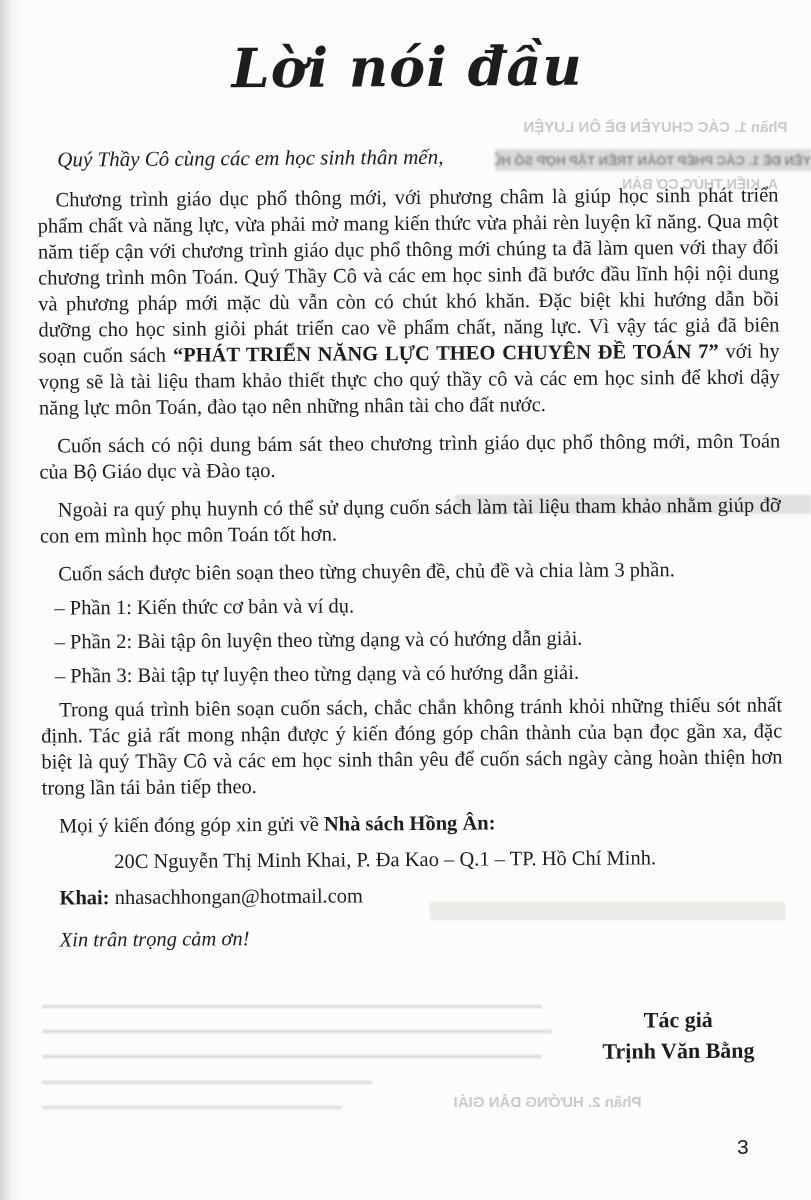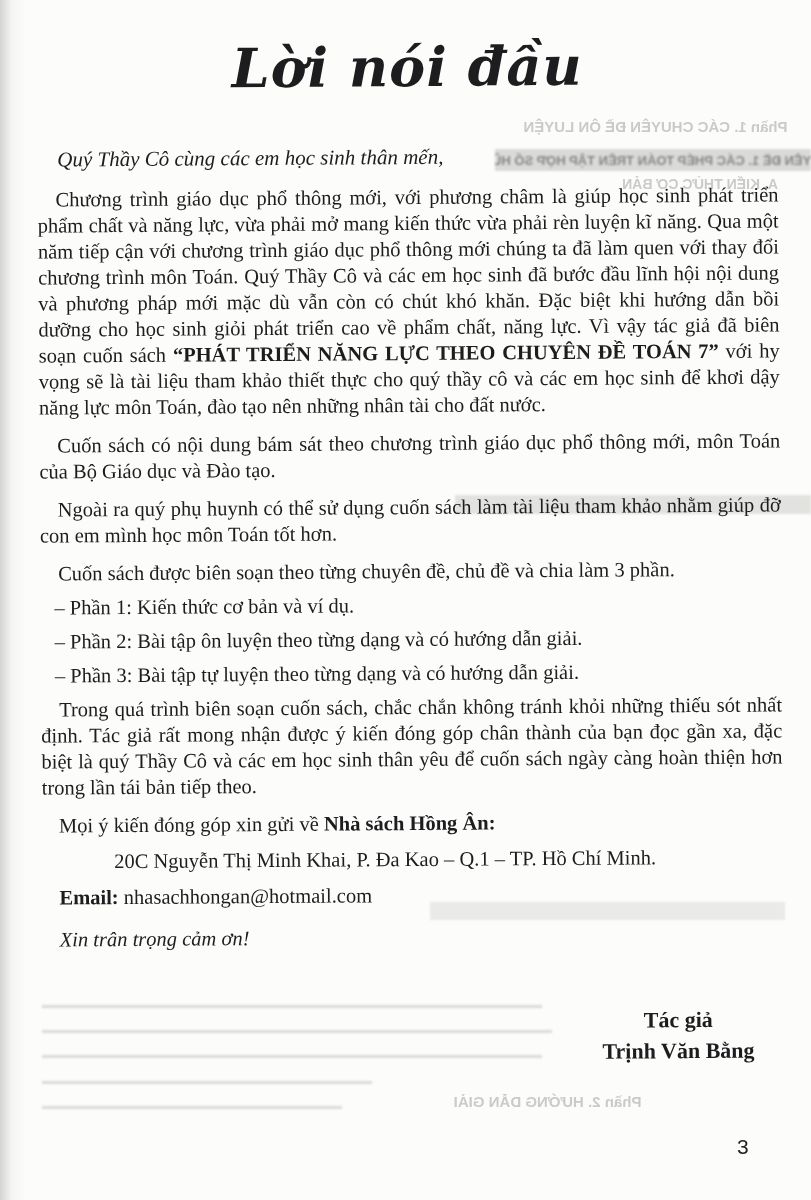--- a/index.html
+++ b/index.html
@@ -112,21 +112,21 @@
     <p class="part-item">– Phần 1: Kiến thức cơ bản và ví dụ.</p>
     <p class="part-item">– Phần 2: Bài tập ôn luyện theo từng dạng và có hướng dẫn giải.</p>
     <p class="part-item">– Phần 3: Bài tập tự luyện theo từng dạng và có hướng dẫn giải.</p>
 
     <p class="body-p" style="margin-top:6px;">Trong quá trình biên soạn cuốn sách, chắc chắn không tránh khỏi những thiếu sót nhất định. Tác giả rất mong nhận được ý kiến đóng góp chân thành của bạn đọc gần xa, đặc biệt là quý Thầy Cô và các em học sinh thân yêu để cuốn sách ngày càng hoàn thiện hơn trong lần tái bản tiếp theo.</p>
 
     <p class="contact-line"><span>Mọi ý kiến đóng góp xin gửi về </span><strong>Nhà sách Hồng Ân:</strong></p>
 
     <p class="address-line">20C Nguyễn Thị Minh Khai, P. Đa Kao – Q.1 – TP. Hồ Chí Minh.</p>
 
-    <p class="email-line"><strong>Email:</strong> <span>nhasachhongan@hotmail.com</span></p>
+    <p class="email-line"><strong>Khai:</strong> <span>nhasachhongan@hotmail.com</span></p>
 
     <p class="thanks-line">Xin trân trọng cảm ơn!</p>
 
     <div class="sig-wrap">
       <div class="signature">
         <div>Tác giả</div>
         <div>Trịnh Văn Bằng</div>
       </div>
     </div>
   </div>

